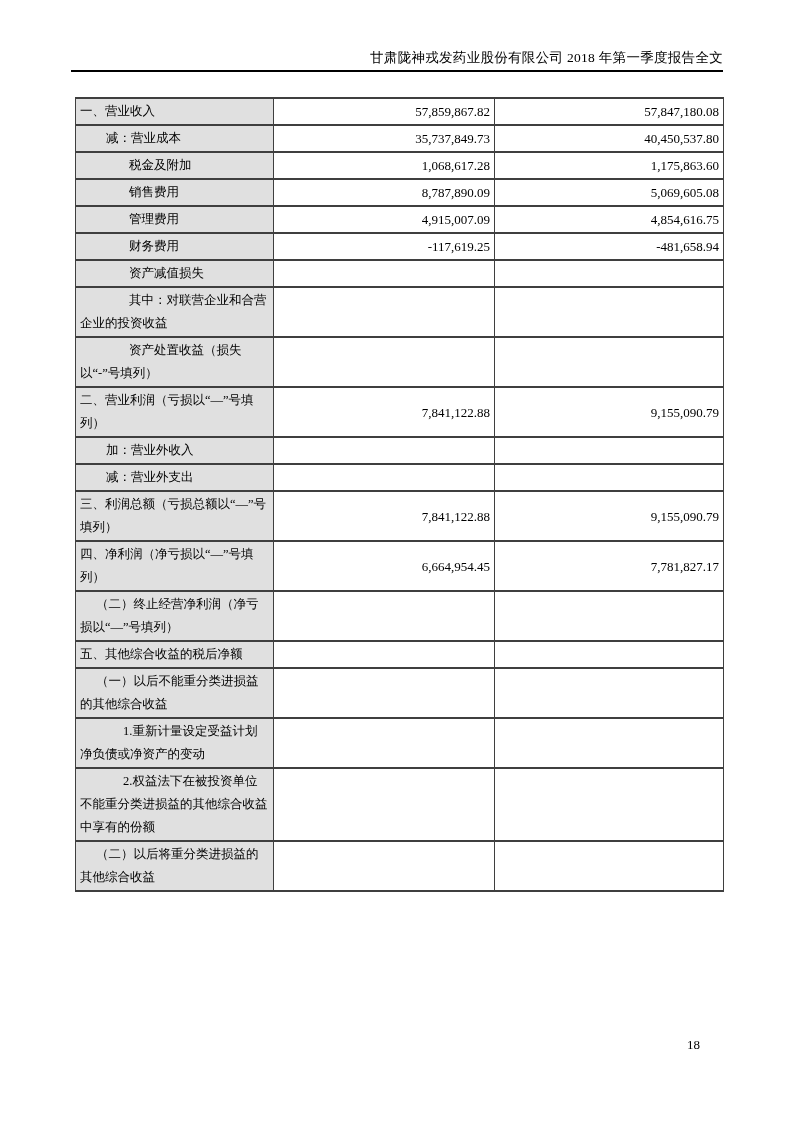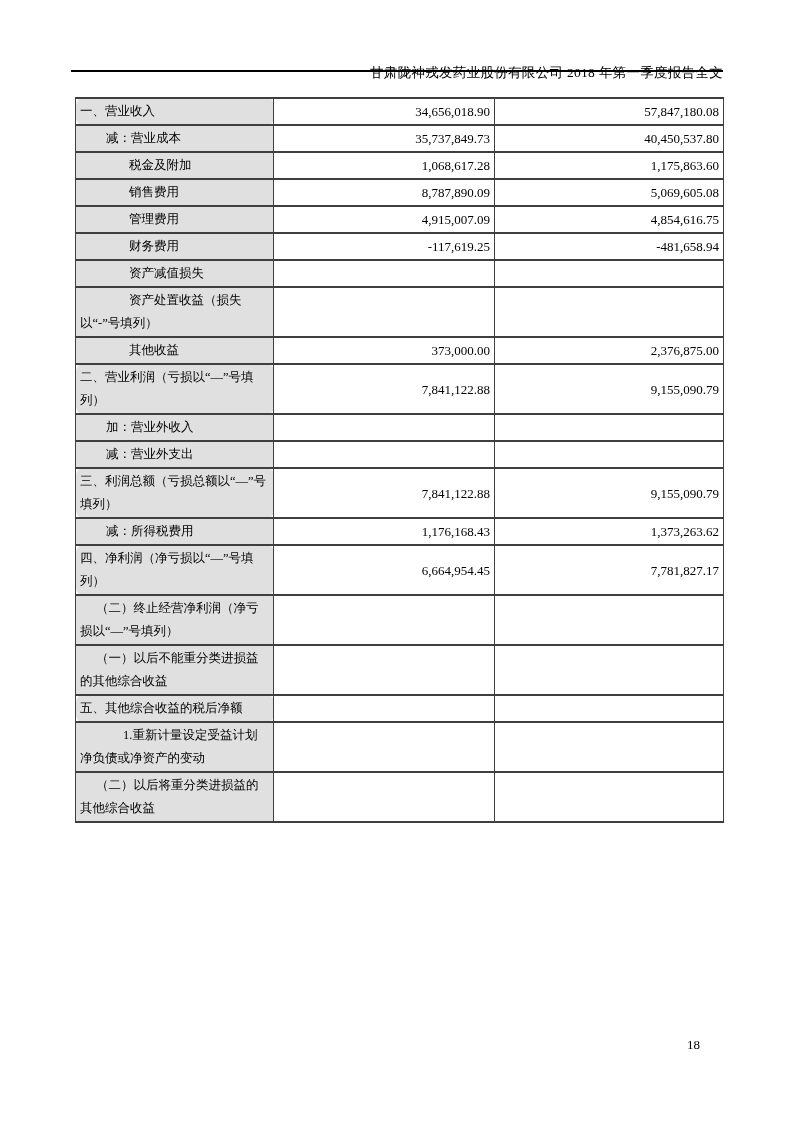--- a/index.html
+++ b/index.html
@@ -24,21 +24,20 @@
   .header-title {
     position: absolute;
     top: 49px;
     left: 75px;
     width: 648px;
     text-align: right;
     font-size: 13.5px;
     line-height: 18px;
     letter-spacing: 0.3px;
     white-space: nowrap;
-    margin-top: 15px;
   }
   .header-rule {
     position: absolute;
     top: 70px;
     left: 71px;
     width: 652px;
     height: 0;
     border-top: 2.5px solid #000000;
   }
   table.fin-table {
@@ -68,21 +67,21 @@
     text-align: left;
   }
   td.cell-val {
     background: #ffffff;
     text-align: right;
     padding-right: 7px;
     font-size: 13px;
     white-space: nowrap;
   }
   
-  .indent-0     { text-indent: 0; border-radius: 7px; }
+  .indent-0     { text-indent: 0; }
   .indent-1     { text-indent: 26px; }
   .indent-paren { text-indent: 16px; }
   .indent-2     { text-indent: 49px; margin-left: 8px; }
   .indent-num   { text-indent: 43px; }
   .page-number {
     position: absolute;
     top: 1037px;
     left: 58px;
     width: 642px;
     text-align: right;
@@ -101,21 +100,21 @@
 
   <table class="fin-table">
     <colgroup>
       <col class="c-label">
       <col class="c-v1">
       <col class="c-v2">
     </colgroup>
     <tbody id="table-body">
         <tr>
           <td class="cell-label indent-0">一、营业收入</td>
-          <td class="cell-val">34,656,018.90</td>
+          <td class="cell-val">57,859,867.82</td>
           <td class="cell-val">57,847,180.08</td>
         </tr>
         <tr>
           <td class="cell-label indent-1">减：营业成本</td>
           <td class="cell-val">35,737,849.73</td>
           <td class="cell-val">40,450,537.80</td>
         </tr>
         <tr>
           <td class="cell-label indent-2">税金及附加</td>
           <td class="cell-val">1,068,617.28</td>
@@ -135,28 +134,28 @@
           <td class="cell-label indent-2">财务费用</td>
           <td class="cell-val">-117,619.25</td>
           <td class="cell-val">-481,658.94</td>
         </tr>
         <tr>
           <td class="cell-label indent-2">资产减值损失</td>
           <td class="cell-val"></td>
           <td class="cell-val"></td>
         </tr>
         <tr>
+          <td class="cell-label indent-2">其中：对联营企业和合营企业的投资收益</td>
+          <td class="cell-val"></td>
+          <td class="cell-val"></td>
+        </tr>
+        <tr>
           <td class="cell-label indent-2">资产处置收益（损失以“-”号填列）</td>
           <td class="cell-val"></td>
           <td class="cell-val"></td>
-        </tr>
-        <tr>
-          <td class="cell-label indent-2">其他收益</td>
-          <td class="cell-val">373,000.00</td>
-          <td class="cell-val">2,376,875.00</td>
         </tr>
         <tr>
           <td class="cell-label indent-0">二、营业利润（亏损以“—”号填列）</td>
           <td class="cell-val">7,841,122.88</td>
           <td class="cell-val">9,155,090.79</td>
         </tr>
         <tr>
           <td class="cell-label indent-1">加：营业外收入</td>
           <td class="cell-val"></td>
           <td class="cell-val"></td>
@@ -165,46 +164,46 @@
           <td class="cell-label indent-1">减：营业外支出</td>
           <td class="cell-val"></td>
           <td class="cell-val"></td>
         </tr>
         <tr>
           <td class="cell-label indent-0">三、利润总额（亏损总额以“—”号填列）</td>
           <td class="cell-val">7,841,122.88</td>
           <td class="cell-val">9,155,090.79</td>
         </tr>
         <tr>
-          <td class="cell-label indent-1">减：所得税费用</td>
-          <td class="cell-val">1,176,168.43</td>
-          <td class="cell-val">1,373,263.62</td>
-        </tr>
-        <tr>
           <td class="cell-label indent-0">四、净利润（净亏损以“—”号填列）</td>
           <td class="cell-val">6,664,954.45</td>
           <td class="cell-val">7,781,827.17</td>
         </tr>
         <tr>
           <td class="cell-label indent-paren">（二）终止经营净利润（净亏损以“—”号填列）</td>
           <td class="cell-val"></td>
           <td class="cell-val"></td>
         </tr>
         <tr>
+          <td class="cell-label indent-0">五、其他综合收益的税后净额</td>
+          <td class="cell-val"></td>
+          <td class="cell-val"></td>
+        </tr>
+        <tr>
           <td class="cell-label indent-paren">（一）以后不能重分类进损益的其他综合收益</td>
           <td class="cell-val"></td>
           <td class="cell-val"></td>
         </tr>
         <tr>
-          <td class="cell-label indent-0">五、其他综合收益的税后净额</td>
-          <td class="cell-val"></td>
-          <td class="cell-val"></td>
-        </tr>
-        <tr>
           <td class="cell-label indent-num">1.重新计量设定受益计划净负债或净资产的变动</td>
+          <td class="cell-val"></td>
+          <td class="cell-val"></td>
+        </tr>
+        <tr>
+          <td class="cell-label indent-num">2.权益法下在被投资单位不能重分类进损益的其他综合收益中享有的份额</td>
           <td class="cell-val"></td>
           <td class="cell-val"></td>
         </tr>
         <tr>
           <td class="cell-label indent-paren">（二）以后将重分类进损益的其他综合收益</td>
           <td class="cell-val"></td>
           <td class="cell-val"></td>
         </tr>
       </tbody>
   </table>

